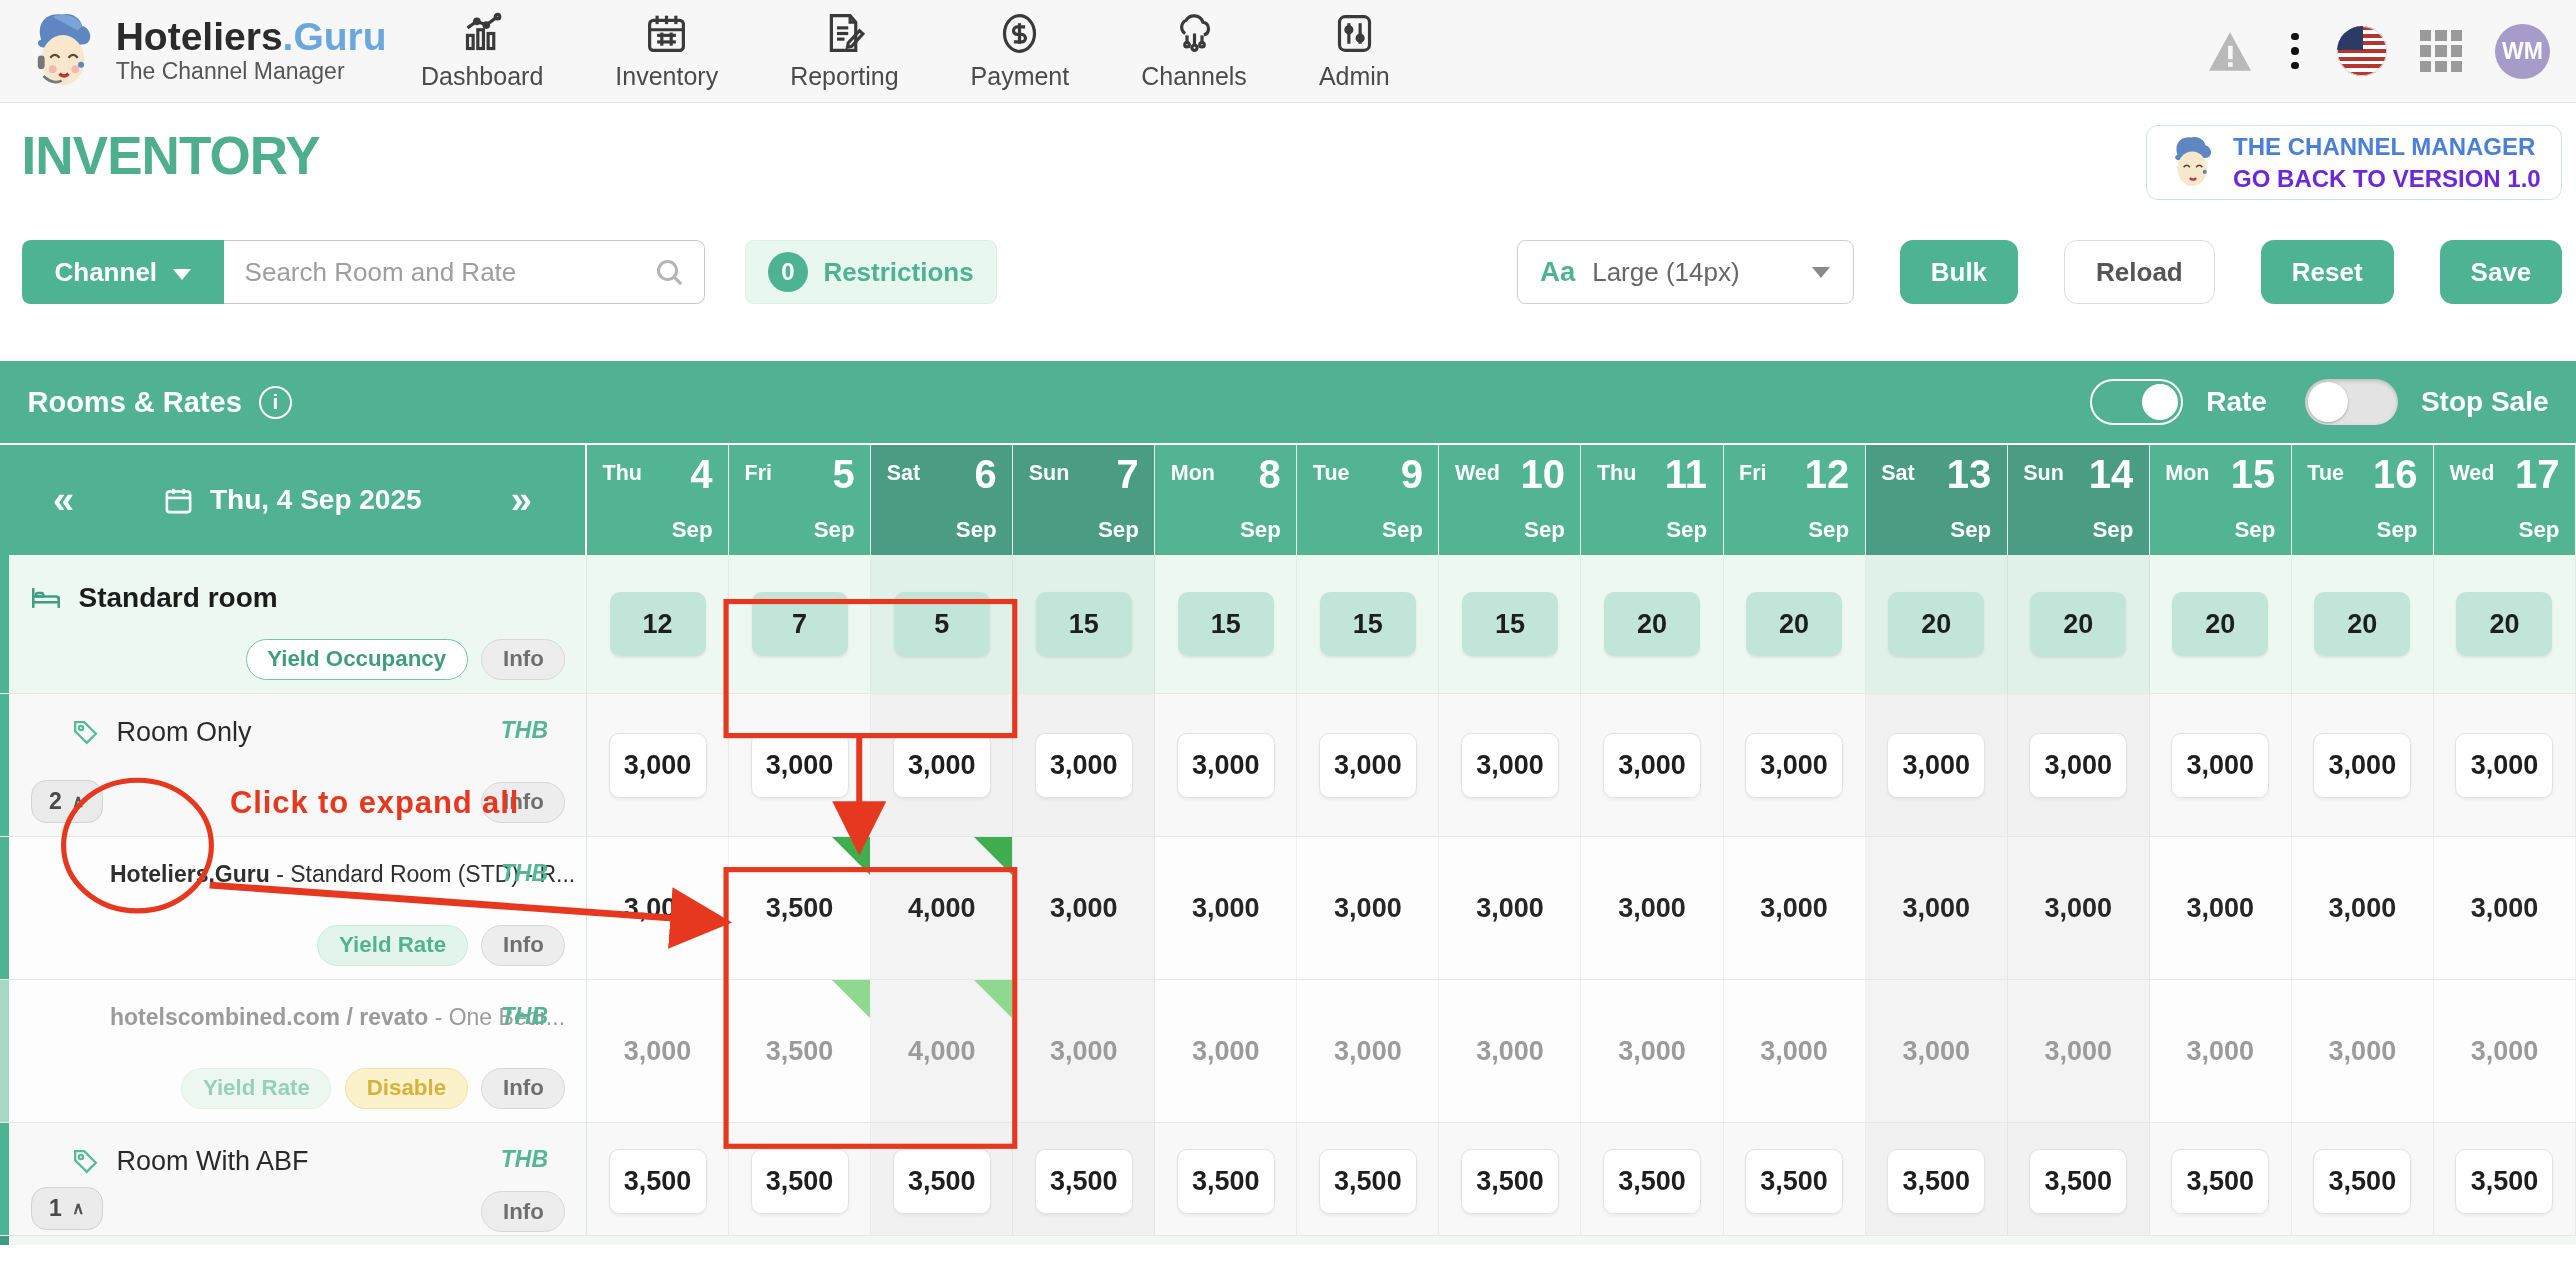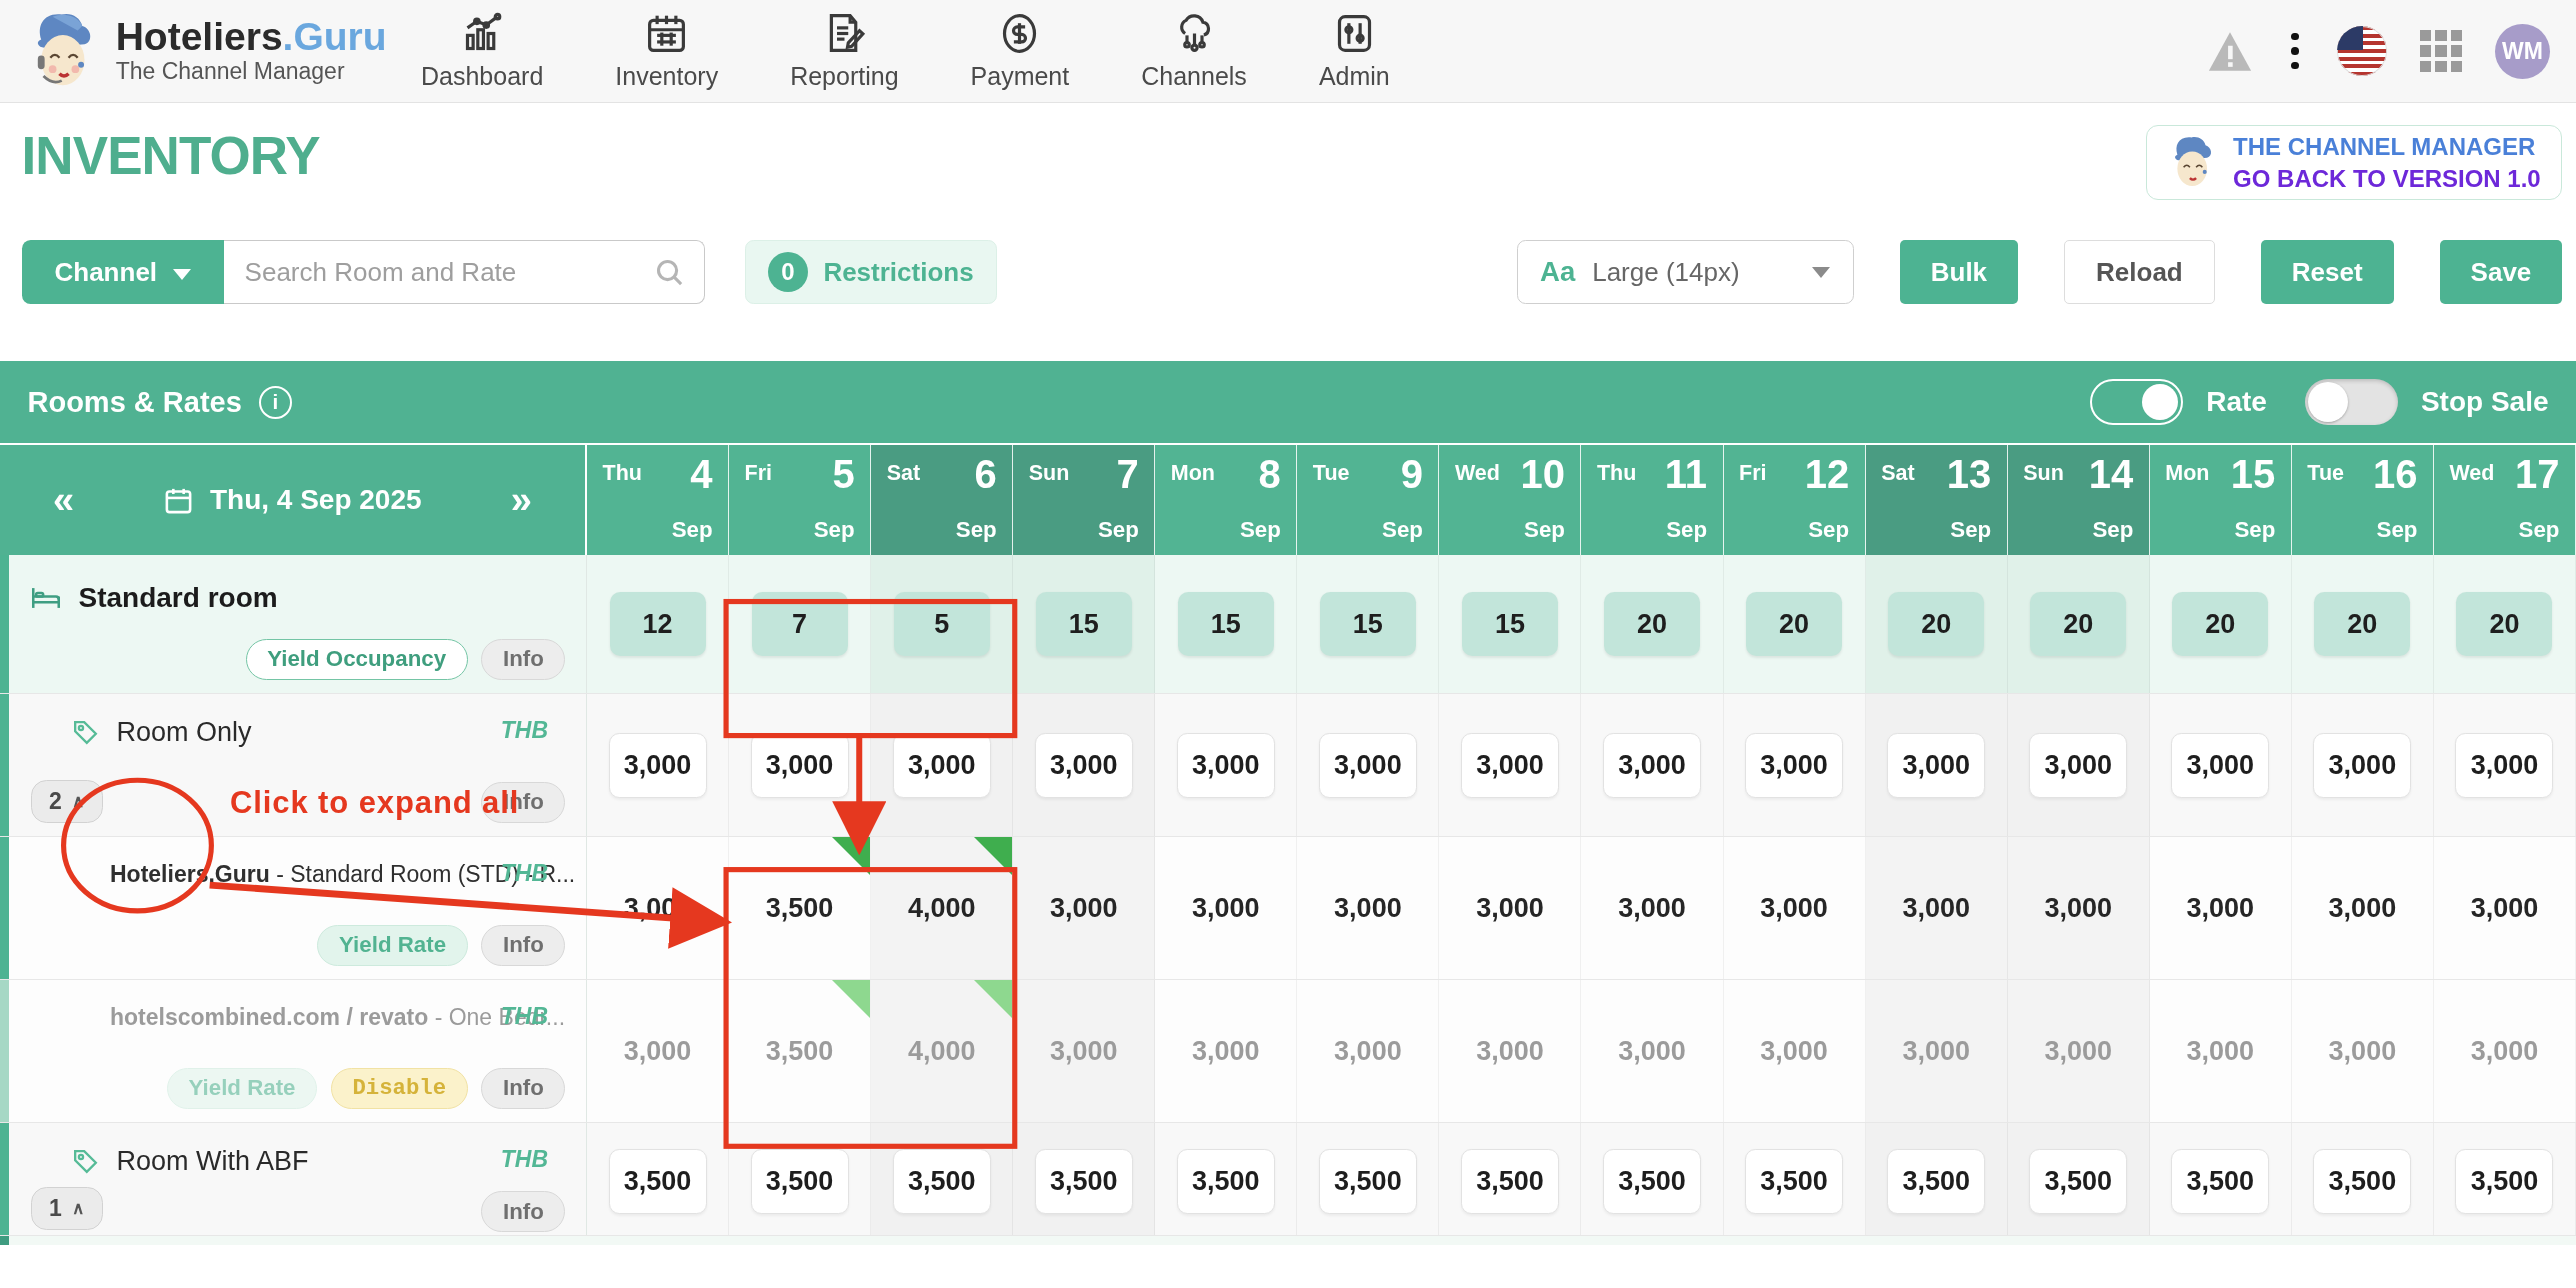--- a/index.html
+++ b/index.html
@@ -58,21 +58,21 @@
     display:flex; align-items:center; gap:15.5px; padding:0 22.3px; cursor:pointer; }
   .r-count { width:40px; height:40px; border-radius:50%; background:#4db392; color:#fff; font-size:24px;
     font-weight:bold; display:flex; align-items:center; justify-content:center; }
   .r-label { color:#4db392; font-weight:bold; font-size:26px; }
   .filter-right { margin-left:auto; display:flex; align-items:center; gap:46px; }
   .font-select { width:337px; height:64px; border:1.7px solid #cfcfcf; border-radius:8.6px; background:#fff;
     display:flex; align-items:center; padding:0 22.3px; gap:17px; cursor:pointer; }
   .aa { color:#4db392; font-weight:bold; font-size:27.5px; }
   .fs-val { color:#666; font-size:26px; flex:1; }
   .chev-gray { width:0; height:0; border-left:9.5px solid transparent; border-right:9.5px solid transparent; border-top:11.2px solid #8b8b8b; }
-  .btn { height:64px; border:none; border-radius:5px; font-size:26px; font-weight:bold; font-family:inherit;
+  .btn { height:64px; border:none; border-radius:13px; font-size:26px; font-weight:bold; font-family:inherit;
     display:flex; align-items:center; justify-content:center; padding:0 31px; cursor:pointer; }
   .btn-green { background:#4db392; color:#fff; }
   .btn-white { background:#fff; border:1.7px solid #ddd; color:#555; }
   
   .table { margin-top:57px; }
   .band { height:82px; background:#50b292; display:flex; align-items:center; padding:0 27.5px; color:#fff; }
   .band-title { font-size:29px; font-weight:bold; }
   .info-round { width:33px; height:33px; border:2.6px solid #fff; border-radius:50%; margin-left:17px;
     display:flex; align-items:center; justify-content:center; font-size:20.6px; font-weight:bold; color:#fff; cursor:pointer;}
   .band-right { margin-left:auto; display:flex; align-items:center; gap:38px; }
@@ -123,21 +123,21 @@
   .chan-name b { font-weight:bold; }
   .row-plain.muted .chan-name { color:#9b9b9b; }
   .thb { position:absolute; right:38px; top:22.3px; color:#53b795; font-style:italic; font-size:23px; font-weight:bold; }
   .pills { position:absolute; right:20.6px; bottom:13.7px; display:flex; gap:13.7px; }
   .row-clip .pills { bottom:3.4px; }
   .pill { height:41px; border-radius:20.6px; display:flex; align-items:center; padding:0 20.6px; font-size:22.3px; font-weight:bold; cursor:pointer; }
   .pill.outline-teal { background:#fff; border:1.7px solid #74c5a5; color:#3f9e7e; }
   .pill.teal-soft { background:#e2f4ec; border:1.7px solid #cdeadd; color:#52b391; }
   .pill.teal-soft.faded { opacity:.6; }
   .pill.gray { background:#ededed; border:1.7px solid #d8d8d8; color:#6f6f6f; }
-  .pill.yellow { background:#fbf2cb; border:1.7px solid #f1e2a4; color:#d5b33a;font-family:Liberation Mono, monospace; }
+  .pill.yellow { background:#fbf2cb; border:1.7px solid #f1e2a4; color:#d5b33a; }
   .expander { position:absolute; left:31px; bottom:13.7px; height:43px; border-radius:15.5px; background:#ebebeb;
     border:1.7px solid #d2d2d2; color:#4a4a4a; font-size:23px; font-weight:bold; display:flex; align-items:center;
     gap:10.3px; padding:0 17px; cursor:pointer; }
   .row-clip .expander { bottom:5.2px; }
   .expander .caret { font-size:17px; color:#555; }
   .sliver { height:8.6px; background:#f2f9f5; position:relative; }
   .sliver .accent { background:#3f9c80; }
   
   .annot-svg { position:absolute; left:0; top:0; width:2576px; height:1289px; pointer-events:none; z-index:60; }
   .annot-text { position:absolute; left:230px; top:785px; font-size:31px; font-weight:bold; color:#e5381f;

